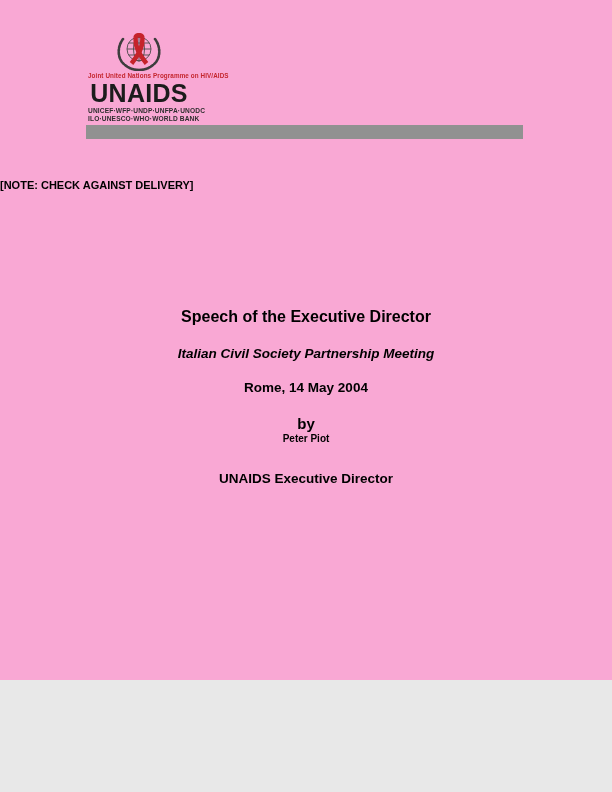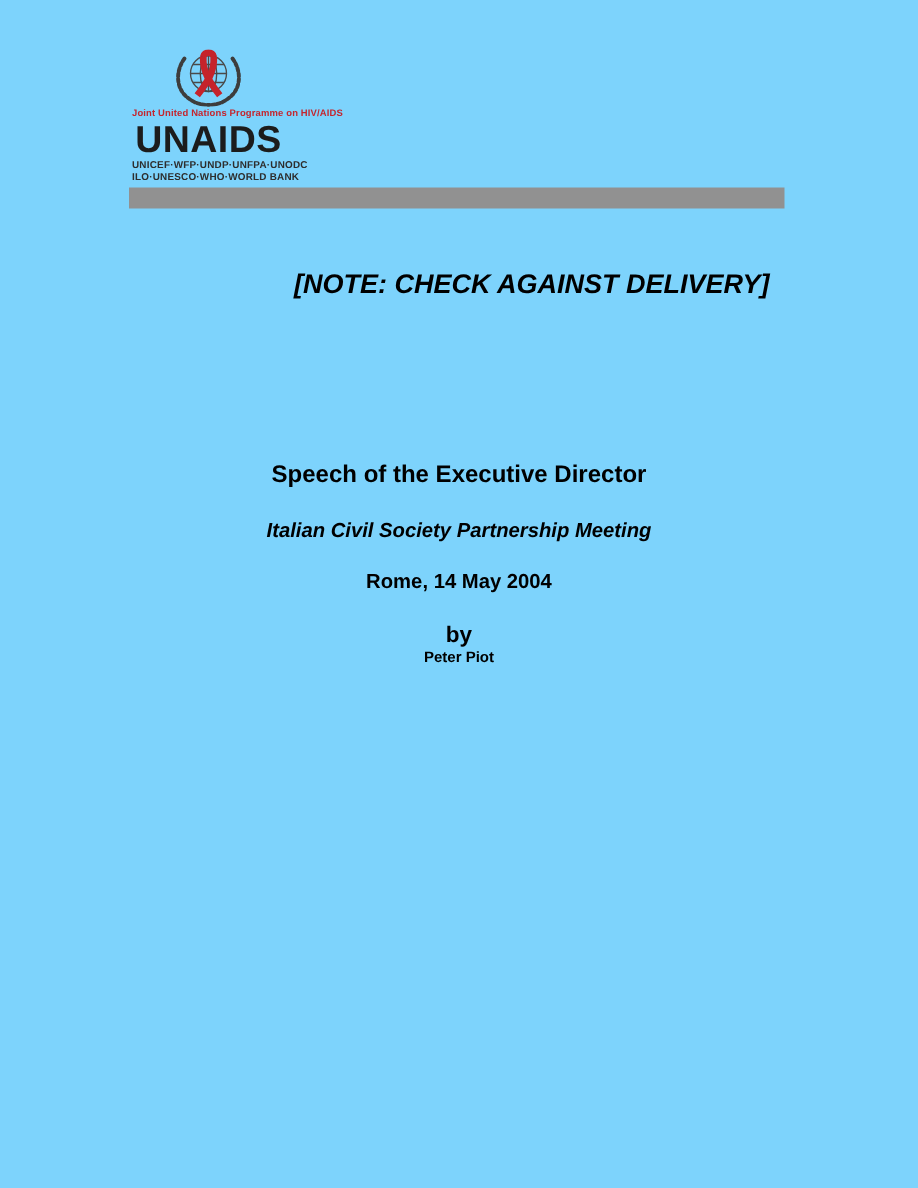--- a/index.html
+++ b/index.html
@@ -3,23 +3,23 @@
 <meta charset="utf-8">
 <style>
   html, body {
     margin: 0;
     padding: 0;
     background: #e8e8e8;
   }
   .page {
     position: relative;
     width: 612px;
-    height: 792px;
+    height: 680px;
     margin: 0 auto;
-    background: #7dd3fc;
+    background: #f9a8d4;
     font-family: "Liberation Sans", sans-serif;
     color: #111111;
     overflow: hidden;
   }
 
   
   .logo {
     position: absolute;
     left: 88px;
     top: 33px;
@@ -66,24 +66,22 @@
     height: 14px;
     background: #919191;
   }
 
   
   .note-line {
     position: absolute;
     top: 179px;
     left: 0;
     right: 99px;
-    text-align: right;
-    font-size: 18px;
+    font-size: 11px;
     font-weight: bold;
-    font-style: italic;
     color: #000000;
     white-space: nowrap;
   }
 
   
   .center-line {
     position: absolute;
     left: 0;
     width: 612px;
     text-align: center;
@@ -136,14 +134,15 @@
 
   <div class="divider-bar"></div>
 
   <div class="note-line">[NOTE: CHECK AGAINST DELIVERY]</div>
 
   <div class="center-line title-line">Speech of the Executive Director</div>
   <div class="center-line subtitle-line">Italian Civil Society Partnership Meeting</div>
   <div class="center-line date-line">Rome, 14 May 2004</div>
   <div class="center-line by-line">by</div>
   <div class="center-line author-line">Peter Piot</div>
+  <div class="center-line author-title-line">UNAIDS Executive Director</div>
 
 </div>
 
 </body></html>

